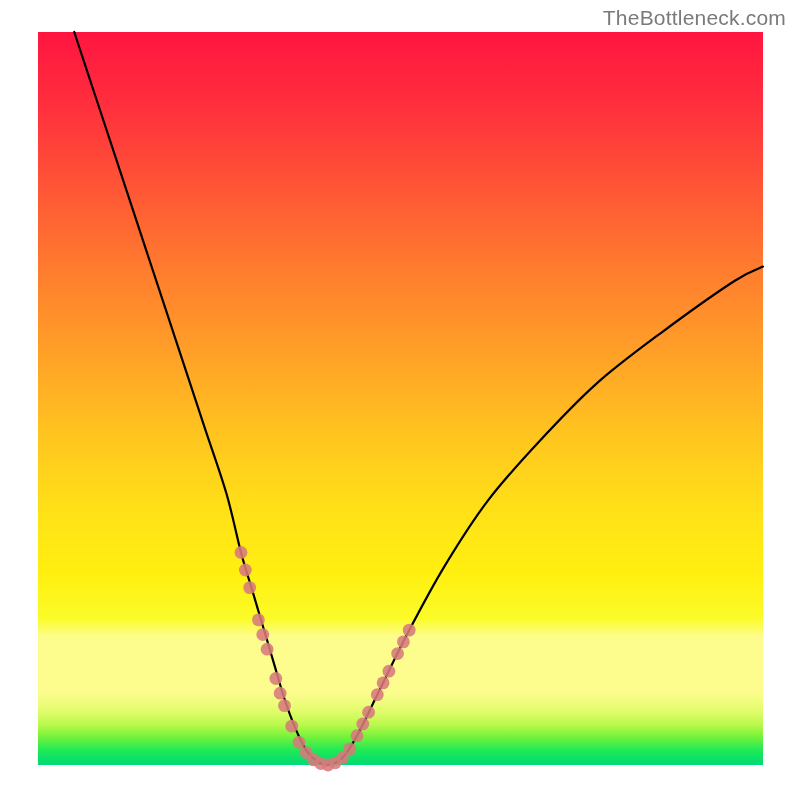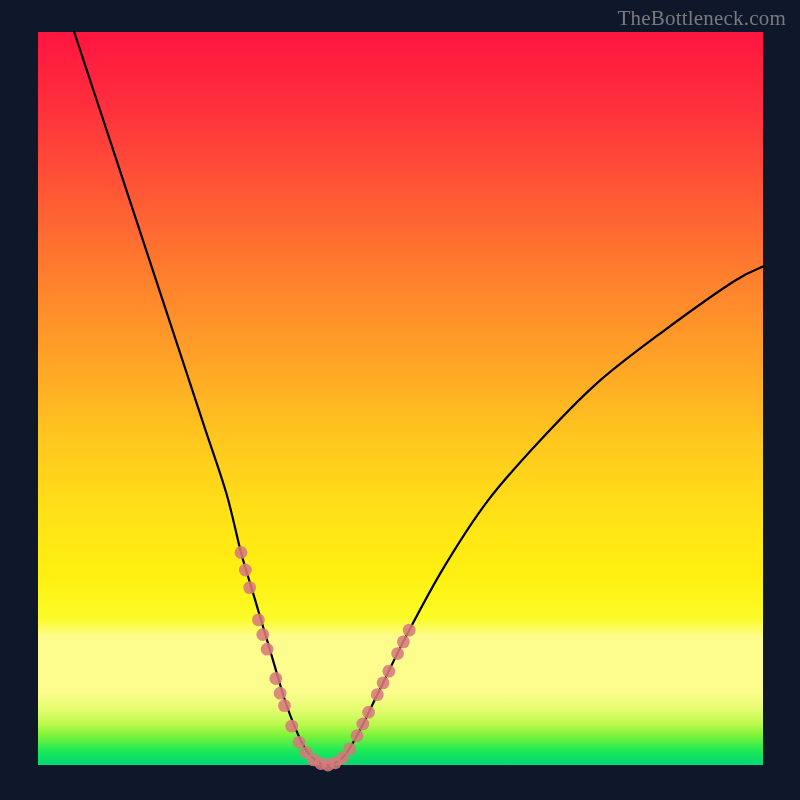--- a/index.html
+++ b/index.html
@@ -10,22 +10,21 @@
     background: #000;
     overflow: hidden;
     font-family: Arial, Helvetica, sans-serif;
   }
   .frame {
     position: absolute;
     left: 0;
     top: 0;
     width: 800px;
     height: 800px;
-    background: #0f172a;
-    font-family: Liberation Serif, serif;
+    background: #ffffff;
   }
   .plot-area {
     position: absolute;
     left: 38px;
     top: 32px;
     width: 725px;
     height: 733px;
     
     background: linear-gradient(
       to bottom,

